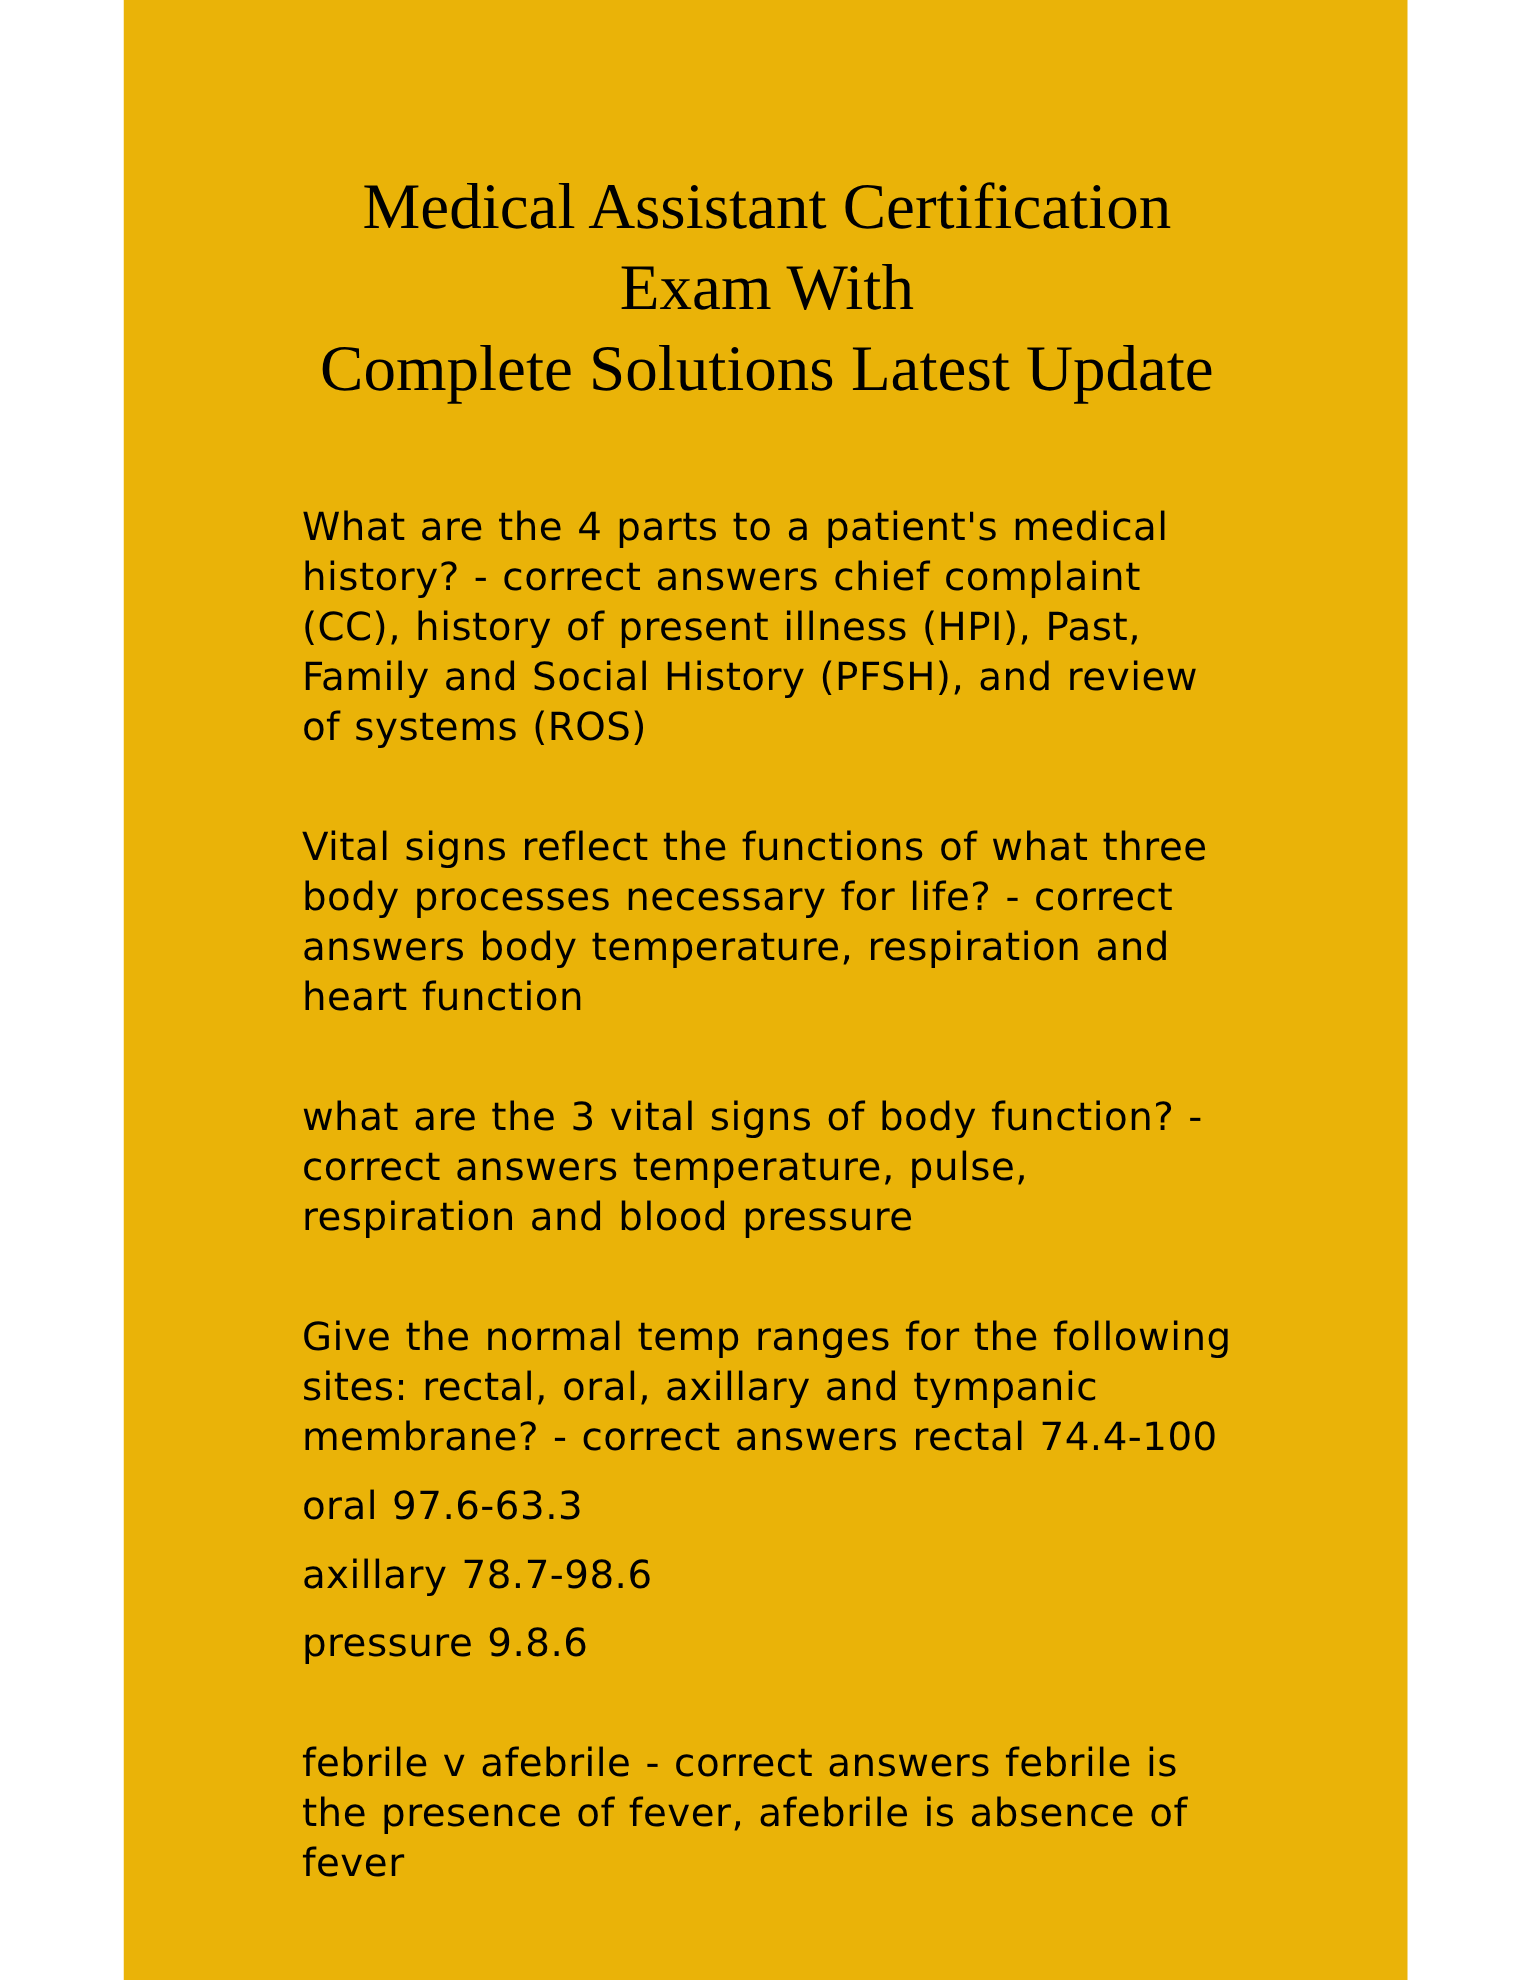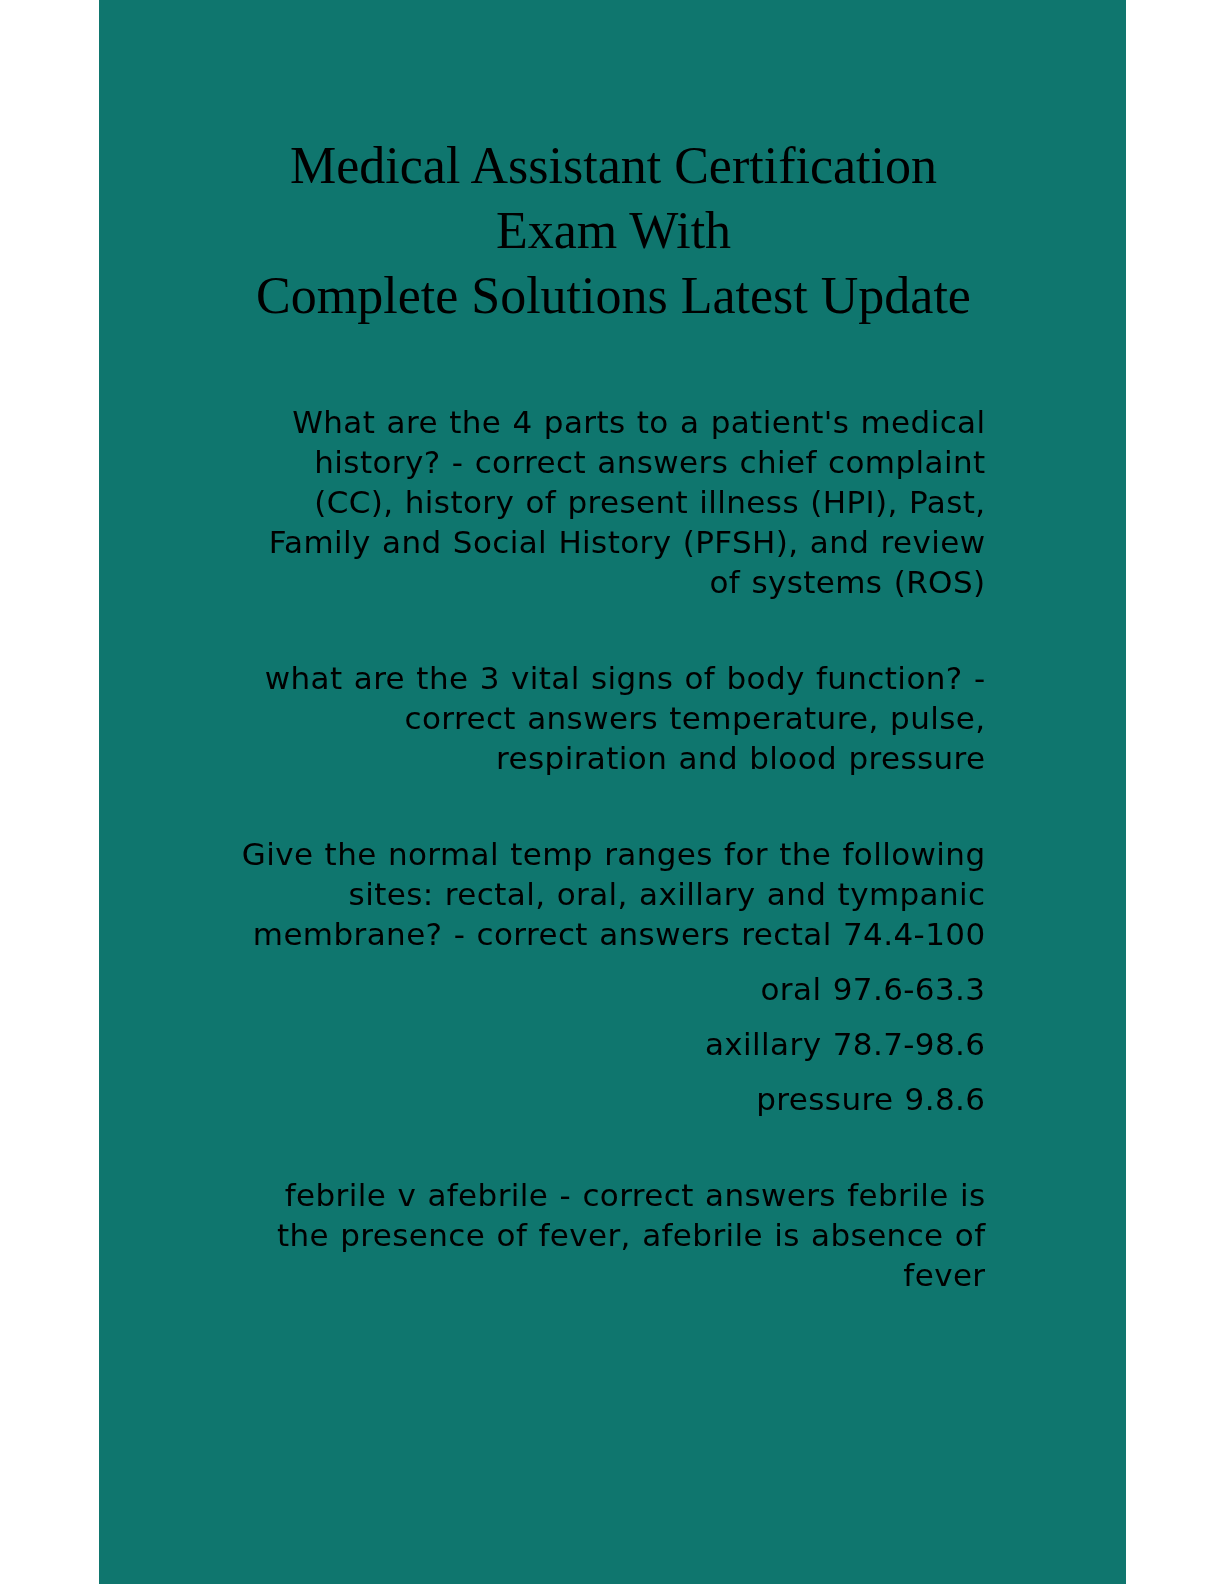--- a/index.html
+++ b/index.html
@@ -5,41 +5,40 @@
   html, body {
     margin: 0;
     padding: 0;
     background: #ffffff;
   }
   .page {
     position: relative;
     width: 1027px;
     height: 1584px;
     margin: 0 auto;
-    background: #0f766e;
+    background: #eab308;
     color: #000000;
     box-sizing: border-box;
     padding: 133px 140px 0 143px;
     overflow: hidden;
   }
   .doc-title {
     font-family: "Liberation Serif", serif;
     font-weight: 400;
     font-size: 52px;
     line-height: 65px;
     text-align: center;
     margin: 0 0 74px 0;
     color: #000000;
   }
   .title-line {
     display: block;
   }
   .qa-block {
     margin: 0 0 56px 0;
-    text-align: right;
   }
   .qa-block:last-child {
     margin-bottom: 0;
   }
   .para {
     font-family: "DejaVu Sans", sans-serif;
     font-weight: 400;
     font-size: 31px;
     line-height: 40px;
     letter-spacing: 0.4px;
@@ -58,20 +57,23 @@
 
   <h1 class="doc-title">
     <span class="title-line">Medical Assistant Certification Exam With</span>
     <span class="title-line">Complete Solutions Latest Update</span>
   </h1>
 
   <div class="qa-block">
     <p class="para">What are the 4 parts to a patient's medical history? - correct answers chief complaint (CC), history of present illness (HPI), Past, Family and Social History (PFSH), and review of systems (ROS)</p>
   </div>
 
+  <div class="qa-block">
+    <p class="para">Vital signs reflect the functions of what three body processes necessary for life? - correct answers body temperature, respiration and heart function</p>
+  </div>
 
   <div class="qa-block">
     <p class="para">what are the 3 vital signs of body function? - correct answers temperature, pulse, respiration and blood pressure</p>
   </div>
 
   <div class="qa-block">
     <p class="para">Give the normal temp ranges for the following sites: rectal, oral, axillary and tympanic membrane? - correct answers rectal 74.4-100</p>
     <p class="para">oral 97.6-63.3</p>
     <p class="para">axillary 78.7-98.6</p>
     <p class="para">pressure 9.8.6</p>

